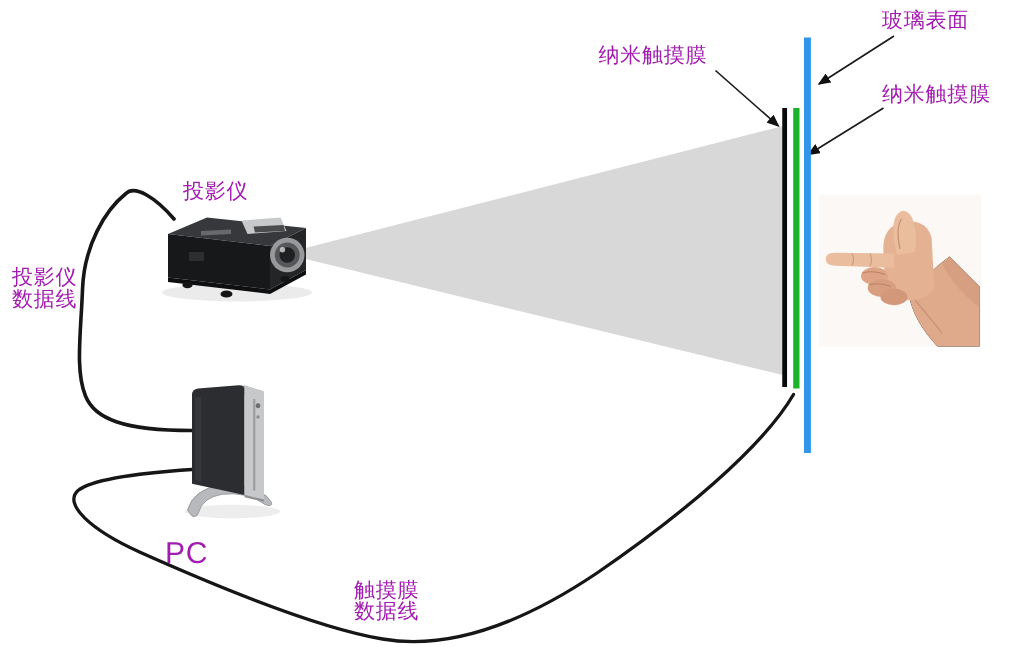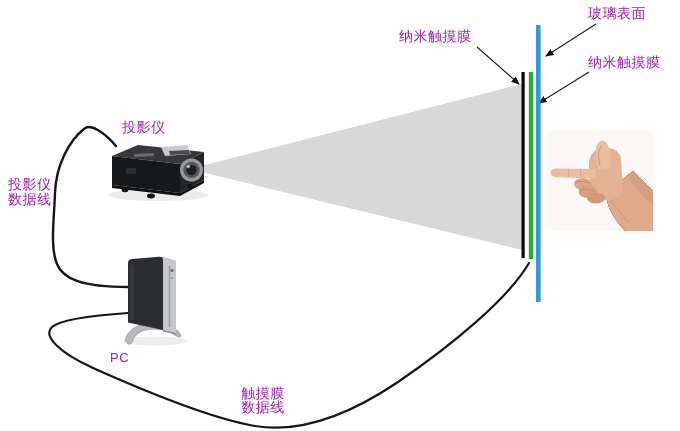--- a/index.html
+++ b/index.html
@@ -2,24 +2,24 @@
 <html><head>
 <meta charset="utf-8">
 <style>
   html,body{margin:0;padding:0;background:#fff;}
   .canvas{
     position:relative;width:680px;height:431px;background:#ffffff;overflow:hidden;
     font-family:"Liberation Sans","DejaVu Sans",sans-serif;color:#111;
   }
   .canvas svg.scene{position:absolute;left:0;top:0;}
   .lbl{position:absolute;font-size:14px;letter-spacing:0.5px;line-height:15px;color:#a21caf;white-space:nowrap;}
-  .lbl.two{white-space:normal;text-align:center;}
+  .lbl.two{white-space:normal;}
   .lbl-projector{left:122px;top:120px;}
   .lbl-projcable{left:8px;top:177px;text-align:left;}
-  .lbl-pc{left:110px;top:350px;font-size:13px;letter-spacing:0.5px;}
+  .lbl-pc{left:110px;top:362px;font-size:20px;letter-spacing:0.5px;}
   .lbl-touchcable{left:236px;top:386px;width:54px;line-height:14px;}
   .lbl-imaging{left:399px;top:29px;}
   .lbl-glass{left:588px;top:6px;}
   .lbl-nano{left:588px;top:55px;}
 </style>
 </head>
 <body>
 
 <div class="canvas">
 

